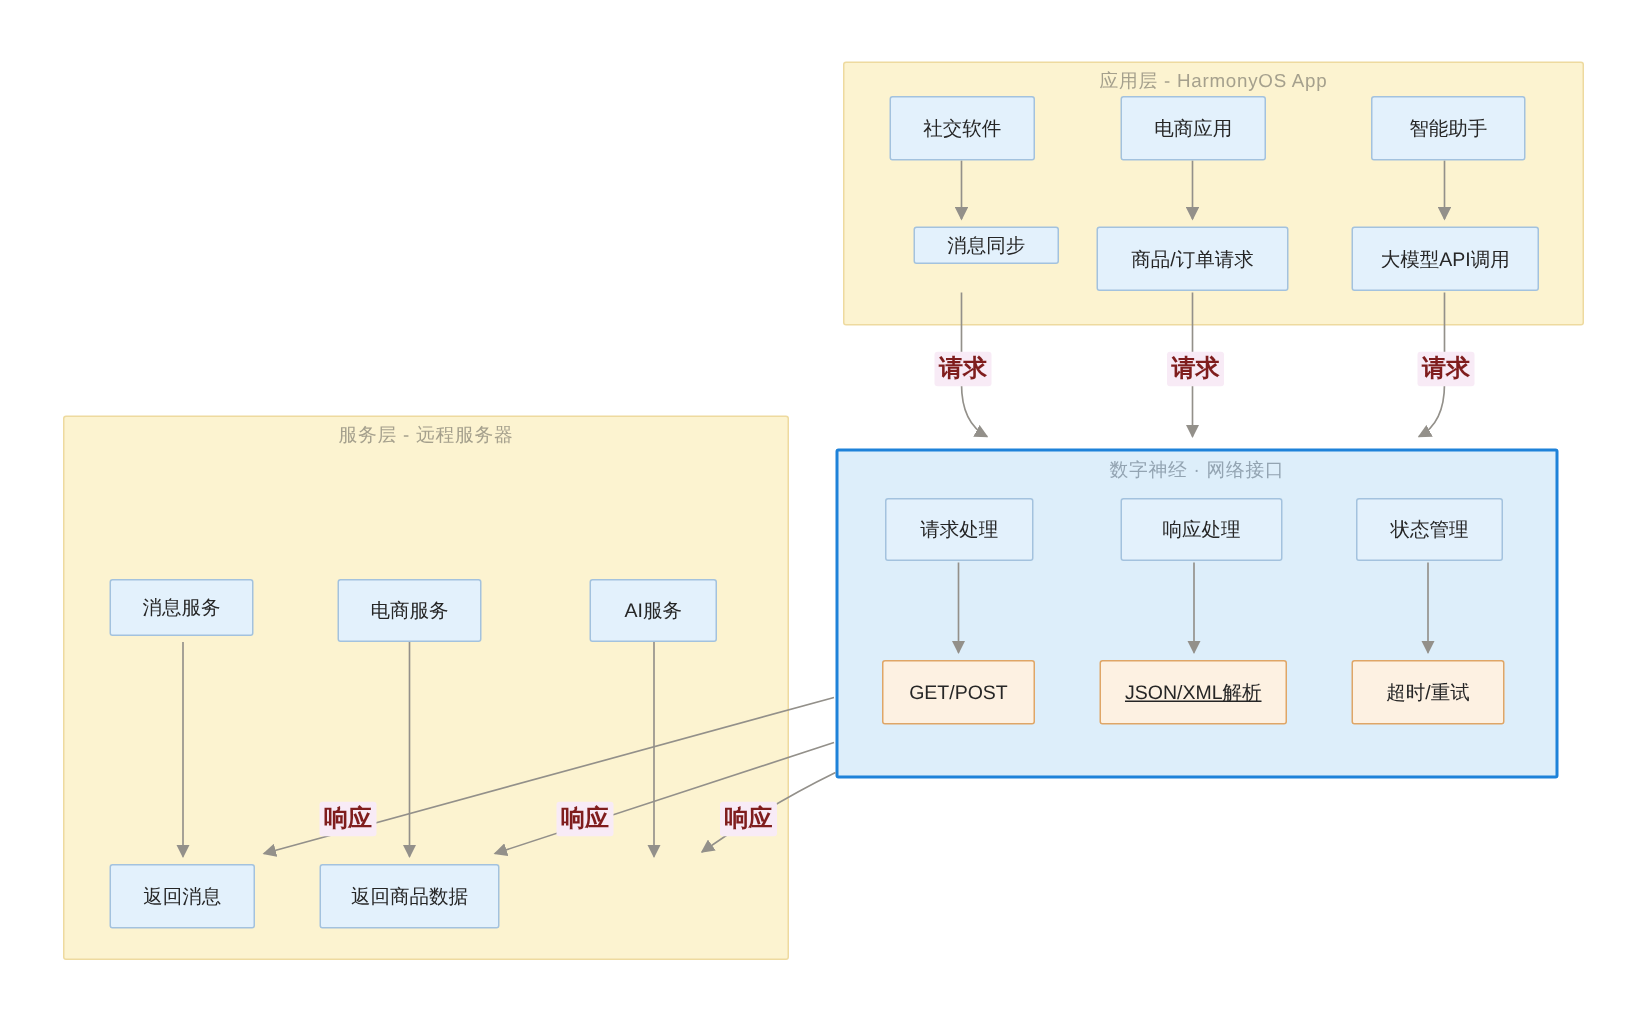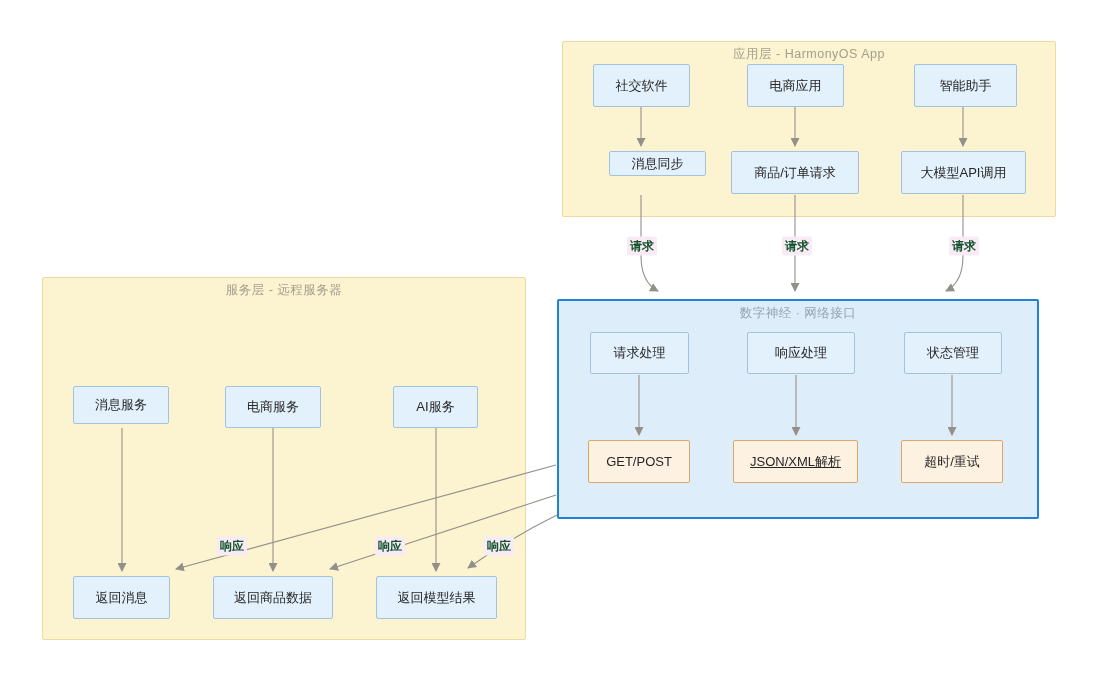--- a/index.html
+++ b/index.html
@@ -65,22 +65,22 @@
     top: 0;
     z-index: 2;
     pointer-events: none;
   }
 
   .flow-label {
     position: absolute;
     z-index: 4;
     transform: translate(-50%, -50%);
     background: #f8ebf6;
-    color: #14532d;
-    font-size: 12px;
+    color: #7f1d1d;
+    font-size: 16px;
     font-weight: 600;
     padding: 1px 3px;
     border-radius: 2px;
     white-space: nowrap;
   }
 </style>
 </head>
 <body>
 
 <div class="canvas">
@@ -139,21 +139,20 @@
   <div class="node" style="left:904px; top:332px; width:98px; height:42px;">状态管理</div>
   <div class="node orange" style="left:588px; top:440px; width:102px; height:43px;">GET/POST</div>
   <div class="node orange" style="left:733px; top:440px; width:125px; height:43px;text-decoration:underline;">JSON/XML解析</div>
   <div class="node orange" style="left:901px; top:440px; width:102px; height:43px;">超时/重试</div>
 
   <div class="node" style="left:73px; top:386px; width:96px; height:38px;">消息服务</div>
   <div class="node" style="left:225px; top:386px; width:96px; height:42px;">电商服务</div>
   <div class="node" style="left:393px; top:386px; width:85px; height:42px;">AI服务</div>
   <div class="node" style="left:73px; top:576px; width:97px; height:43px;">返回消息</div>
   <div class="node" style="left:213px; top:576px; width:120px; height:43px;">返回商品数据</div>
-  <div class="node" style="left:376px; top:576px; width:121px; height:43px;">返回模型结果</div>
 
   <span class="flow-label" style="left:642px; top:246px;">请求</span>
   <span class="flow-label" style="left:797px; top:246px;">请求</span>
   <span class="flow-label" style="left:964px; top:246px;">请求</span>
   <span class="flow-label" style="left:232px; top:546px;">响应</span>
   <span class="flow-label" style="left:390px; top:546px;">响应</span>
   <span class="flow-label" style="left:499px; top:546px;">响应</span>
 
 </div>
 

